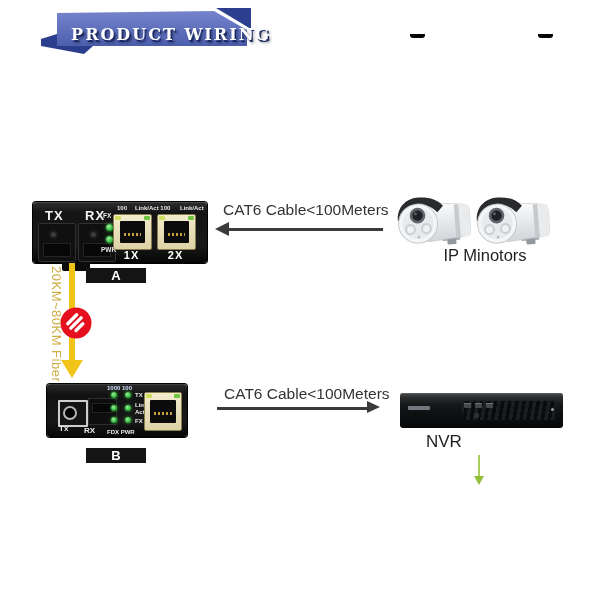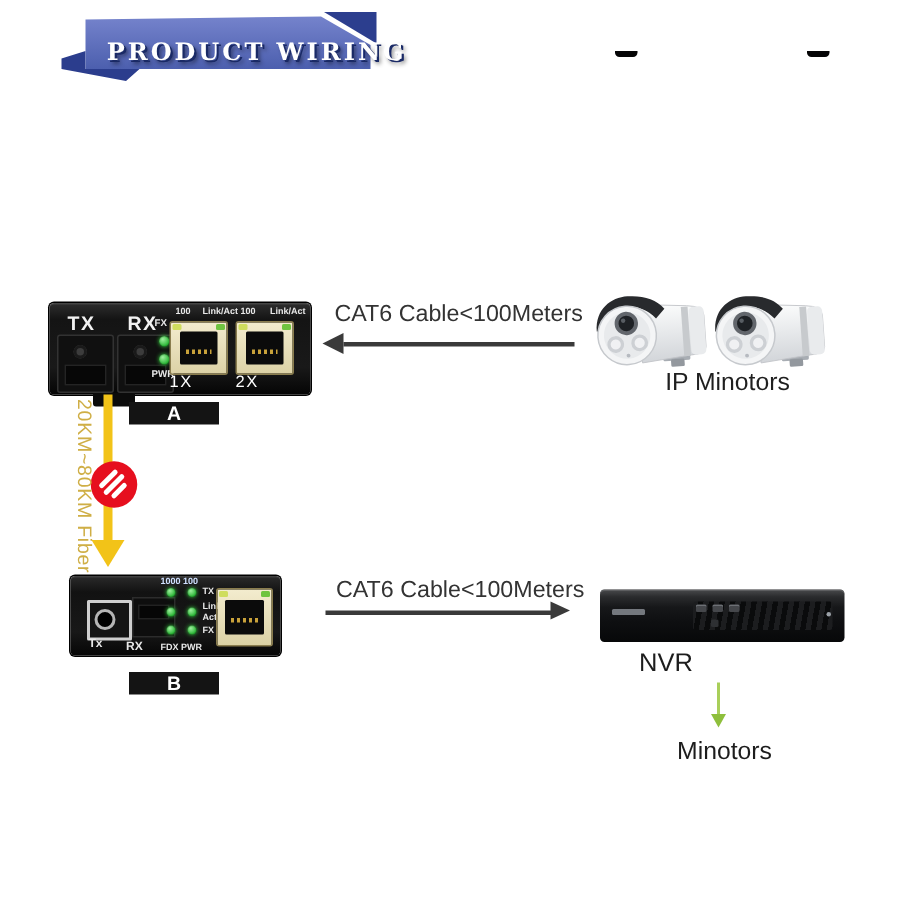--- a/index.html
+++ b/index.html
@@ -25,21 +25,21 @@
   .sc-port::after{content:"";position:absolute;left:4px;bottom:4px;right:4px;height:12px;background:#070707;border:1px solid #242424;}
   .rj45{background:linear-gradient(180deg,#f3ecce,#dcd2a6);border:1px solid #8a7d4e;border-radius:2px;}
   .rj45 .cav{position:absolute;left:15%;top:18%;width:70%;height:64%;background:#0b0b0b;border-radius:1px;}
   .rj45 .pins{position:absolute;left:26%;top:52%;width:48%;height:3px;
     background:repeating-linear-gradient(90deg,#c9a23a 0 2px,rgba(0,0,0,0) 2px 4px);}
   .rj45 .nubL,.rj45 .nubR{position:absolute;top:1px;width:6px;height:4px;border-radius:1px;}
   .rj45 .nubL{left:1px;background:#cfdd5e;}
   .rj45 .nubR{right:1px;background:#6fc440;}
   .led{width:7px;height:7px;border-radius:50%;background:radial-gradient(circle at 35% 30%,#9ff09f,#2db838 70%);
     box-shadow:0 0 3px #37d03f,inset 0 0 1px #0a5c14;}
-  .port-name{color:#fff;font-weight:400;font-size:11px;letter-spacing:1px;}
+  .port-name{color:#fff;font-weight:700;font-size:11px;text-align:center;letter-spacing:1px;}
 
   
   .tag{background:#141414;color:#fff;display:flex;align-items:center;justify-content:center;
     font-weight:700;font-size:13px;}
   #tagA{left:86px;top:268px;width:60px;height:15px;}
   #tagB{left:86px;top:448px;width:60px;height:15px;}
 
   
   #fiberStubA{left:62px;top:262px;width:28px;height:9px;background:#0b0b0b;border-radius:0 0 2px 2px;}
   #fiberLine{left:69px;top:263px;width:6px;height:100px;background:#f2c318;}
@@ -247,15 +247,14 @@
     <div id="nvrBtn3" class="abs nvr-btn"></div>
     <div id="nvrUsb" class="abs"></div>
     <div id="nvrLed" class="abs"></div>
   </div>
   <div id="nvrFoot1" class="abs nvr-foot"></div>
   <div id="nvrFoot2" class="abs nvr-foot"></div>
   <div id="nvrLabel" class="abs">NVR</div>
 
   <div id="greenLine" class="abs"></div>
   <div id="greenHead" class="abs"></div>
-  <div id="monLabel" class="abs">Minotors</div>
 
 </div>
 
 </body></html>

